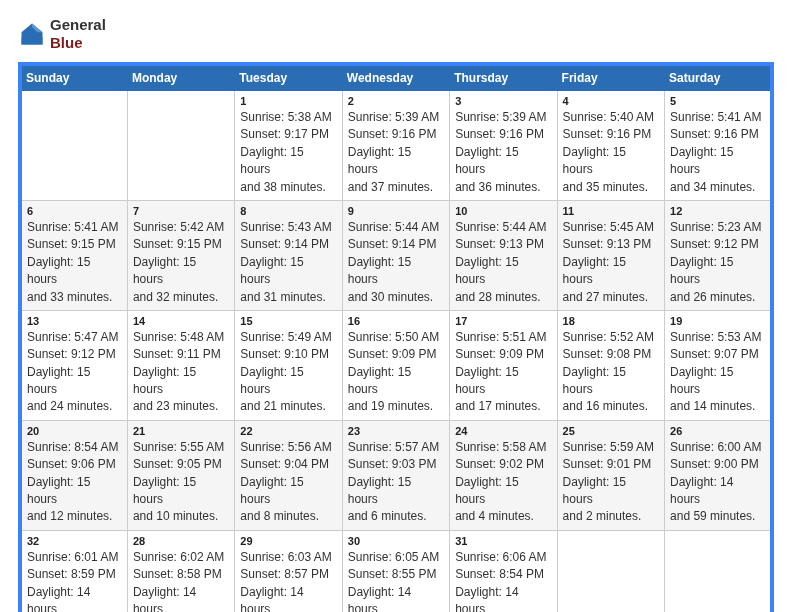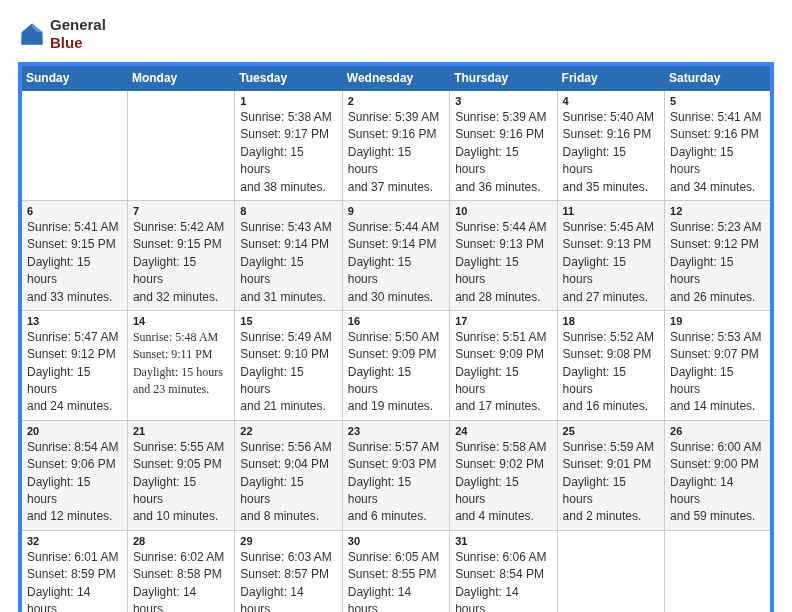--- a/index.html
+++ b/index.html
@@ -220,21 +220,21 @@
         <tr>
           <td>
             <span class="day-num">13</span>
             <div class="day-info" style="white-space: pre-line;">Sunrise: 5:47 AM
 Sunset: 9:12 PM
 Daylight: 15 hours
 and 24 minutes.</div>
           </td>
           <td>
             <span class="day-num">14</span>
-            <div class="day-info" style="white-space: pre-line; font-family: Liberation Serif, serif;">Sunrise: 5:48 AM
+            <div class="day-info" style="white-space: pre-line;">Sunrise: 5:48 AM
 Sunset: 9:11 PM
 Daylight: 15 hours
 and 23 minutes.</div>
           </td>
           <td>
             <span class="day-num">15</span>
             <div class="day-info" style="white-space: pre-line;">Sunrise: 5:49 AM
 Sunset: 9:10 PM
 Daylight: 15 hours
 and 21 minutes.</div>

